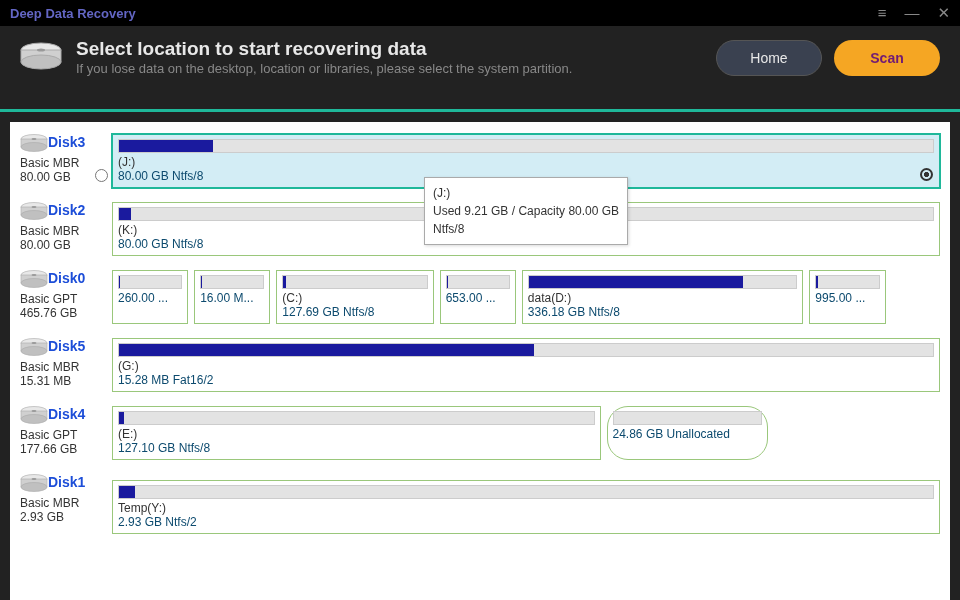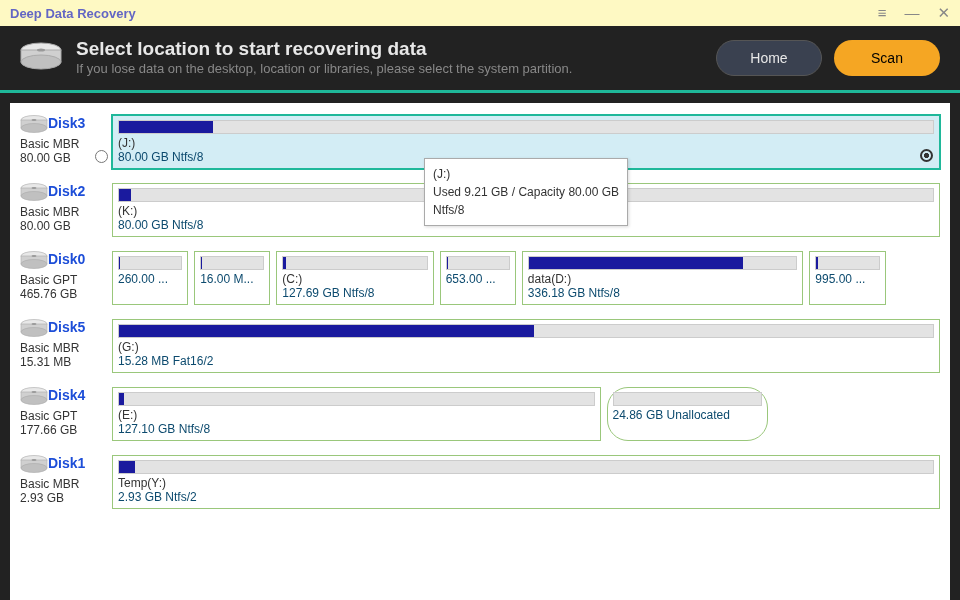--- a/index.html
+++ b/index.html
@@ -1,31 +1,31 @@
 <!DOCTYPE html>
 <html><head>
   <meta charset="utf-8">
   <style>
     * { margin: 0; padding: 0; box-sizing: border-box; font-family: "Segoe UI", Arial, sans-serif; }
     body { width: 960px; height: 600px; background: #222; overflow: hidden; }
     
-    .titlebar { height: 26px; background: #fef9c3; display: flex; align-items: center; padding: 0 10px; gap: 29px; }
+    .titlebar { height: 26px; background: #000000; display: flex; align-items: center; padding: 0 10px; gap: 29px; }
     .app-title { color: #6366c4; font-weight: 600; font-size: 13px; }
     .titlebar-controls { margin-left: auto; display: flex; gap: 18px; }
     .tb-icon { color: #888; font-size: 15px; cursor: pointer; }
     
-    .header { background: #222; padding: 12px 20px 12px 20px; display: flex; align-items: center; }
+    .header { background: #222; padding: 12px 20px 31px 20px; display: flex; align-items: center; }
     .disk-icon { width: 42px; height: 28px; margin-right: 14px; margin-top: 4px; align-self: flex-start; }
     .header-text { flex: 1; }
     .header-title { color: #e8e8e8; font-size: 19px; font-weight: 600; }
     .header-subtitle { color: #888; font-size: 13px; line-height: 1.4; }
     .header-buttons { display: flex; gap: 12px; }
     .btn { width: 106px; height: 36px; border-radius: 18px; font-size: 14px; cursor: pointer; border: none; }
     .btn-home { background: #3a4150; color: #e8e8e8; border: 1px solid #555; }
-    .btn-scan { background: #f5a623; color: #000000; font-weight: 400; }
+    .btn-scan { background: #f5a623; color: #701a75; font-weight: 700; }
     
     .divider { height: 3px; background: #1fb89a; }
     
     .main { background: #222; padding: 10px; height: 534px; position: relative; }
     .content { background: #fff; height: 100%; overflow-y: scroll; padding: 12px 10px; position: relative; }
     
     .disk-row { display: flex; gap: 6px; margin-bottom: 14px; align-items: flex-start; }
     .disk-info { width: 86px; flex-shrink: 0; position: relative; }
     .disk-mini-icon { width: 28px; height: 18px; display: inline-block; }
     .disk-name { color: #1d4ed8; font-weight: 600; font-size: 14px; display: inline; vertical-align: top; }
@@ -214,21 +214,21 @@
         </div>
       </div>
       <div class="disk-row">
         <div class="disk-info"><svg class="disk-mini-icon" viewBox="0 0 28 18">
             <ellipse cx="14" cy="5" rx="13" ry="4.5" fill="#e8e8e8" stroke="#aaa" stroke-width="0.6"></ellipse>
             <rect x="1" y="5" width="26" height="8" fill="#d0d0d0" stroke="#aaa" stroke-width="0.6"></rect>
             <ellipse cx="14" cy="13" rx="13" ry="4.5" fill="#c0c0c0" stroke="#aaa" stroke-width="0.6"></ellipse>
             <ellipse cx="14" cy="5" rx="2.5" ry="1" fill="#999"></ellipse>
           </svg><span class="disk-name">Disk1</span><div class="disk-type">Basic MBR</div><div class="disk-size">2.93 GB</div></div>
         <div class="partitions">
-          <div class="partition" style="flex: 0 0 100%;">
+          <div class="partition" style="flex: 0 0 100%; margin-top: 6px;">
             <div class="progress-bar">
               <div class="progress-fill" style="width:2%"></div>
             </div>
             <div class="part-label">Temp(Y:)</div>
             <div class="part-caption">2.93 GB Ntfs/2</div>
           </div>
         </div>
       </div>
     </div>
 </div>

